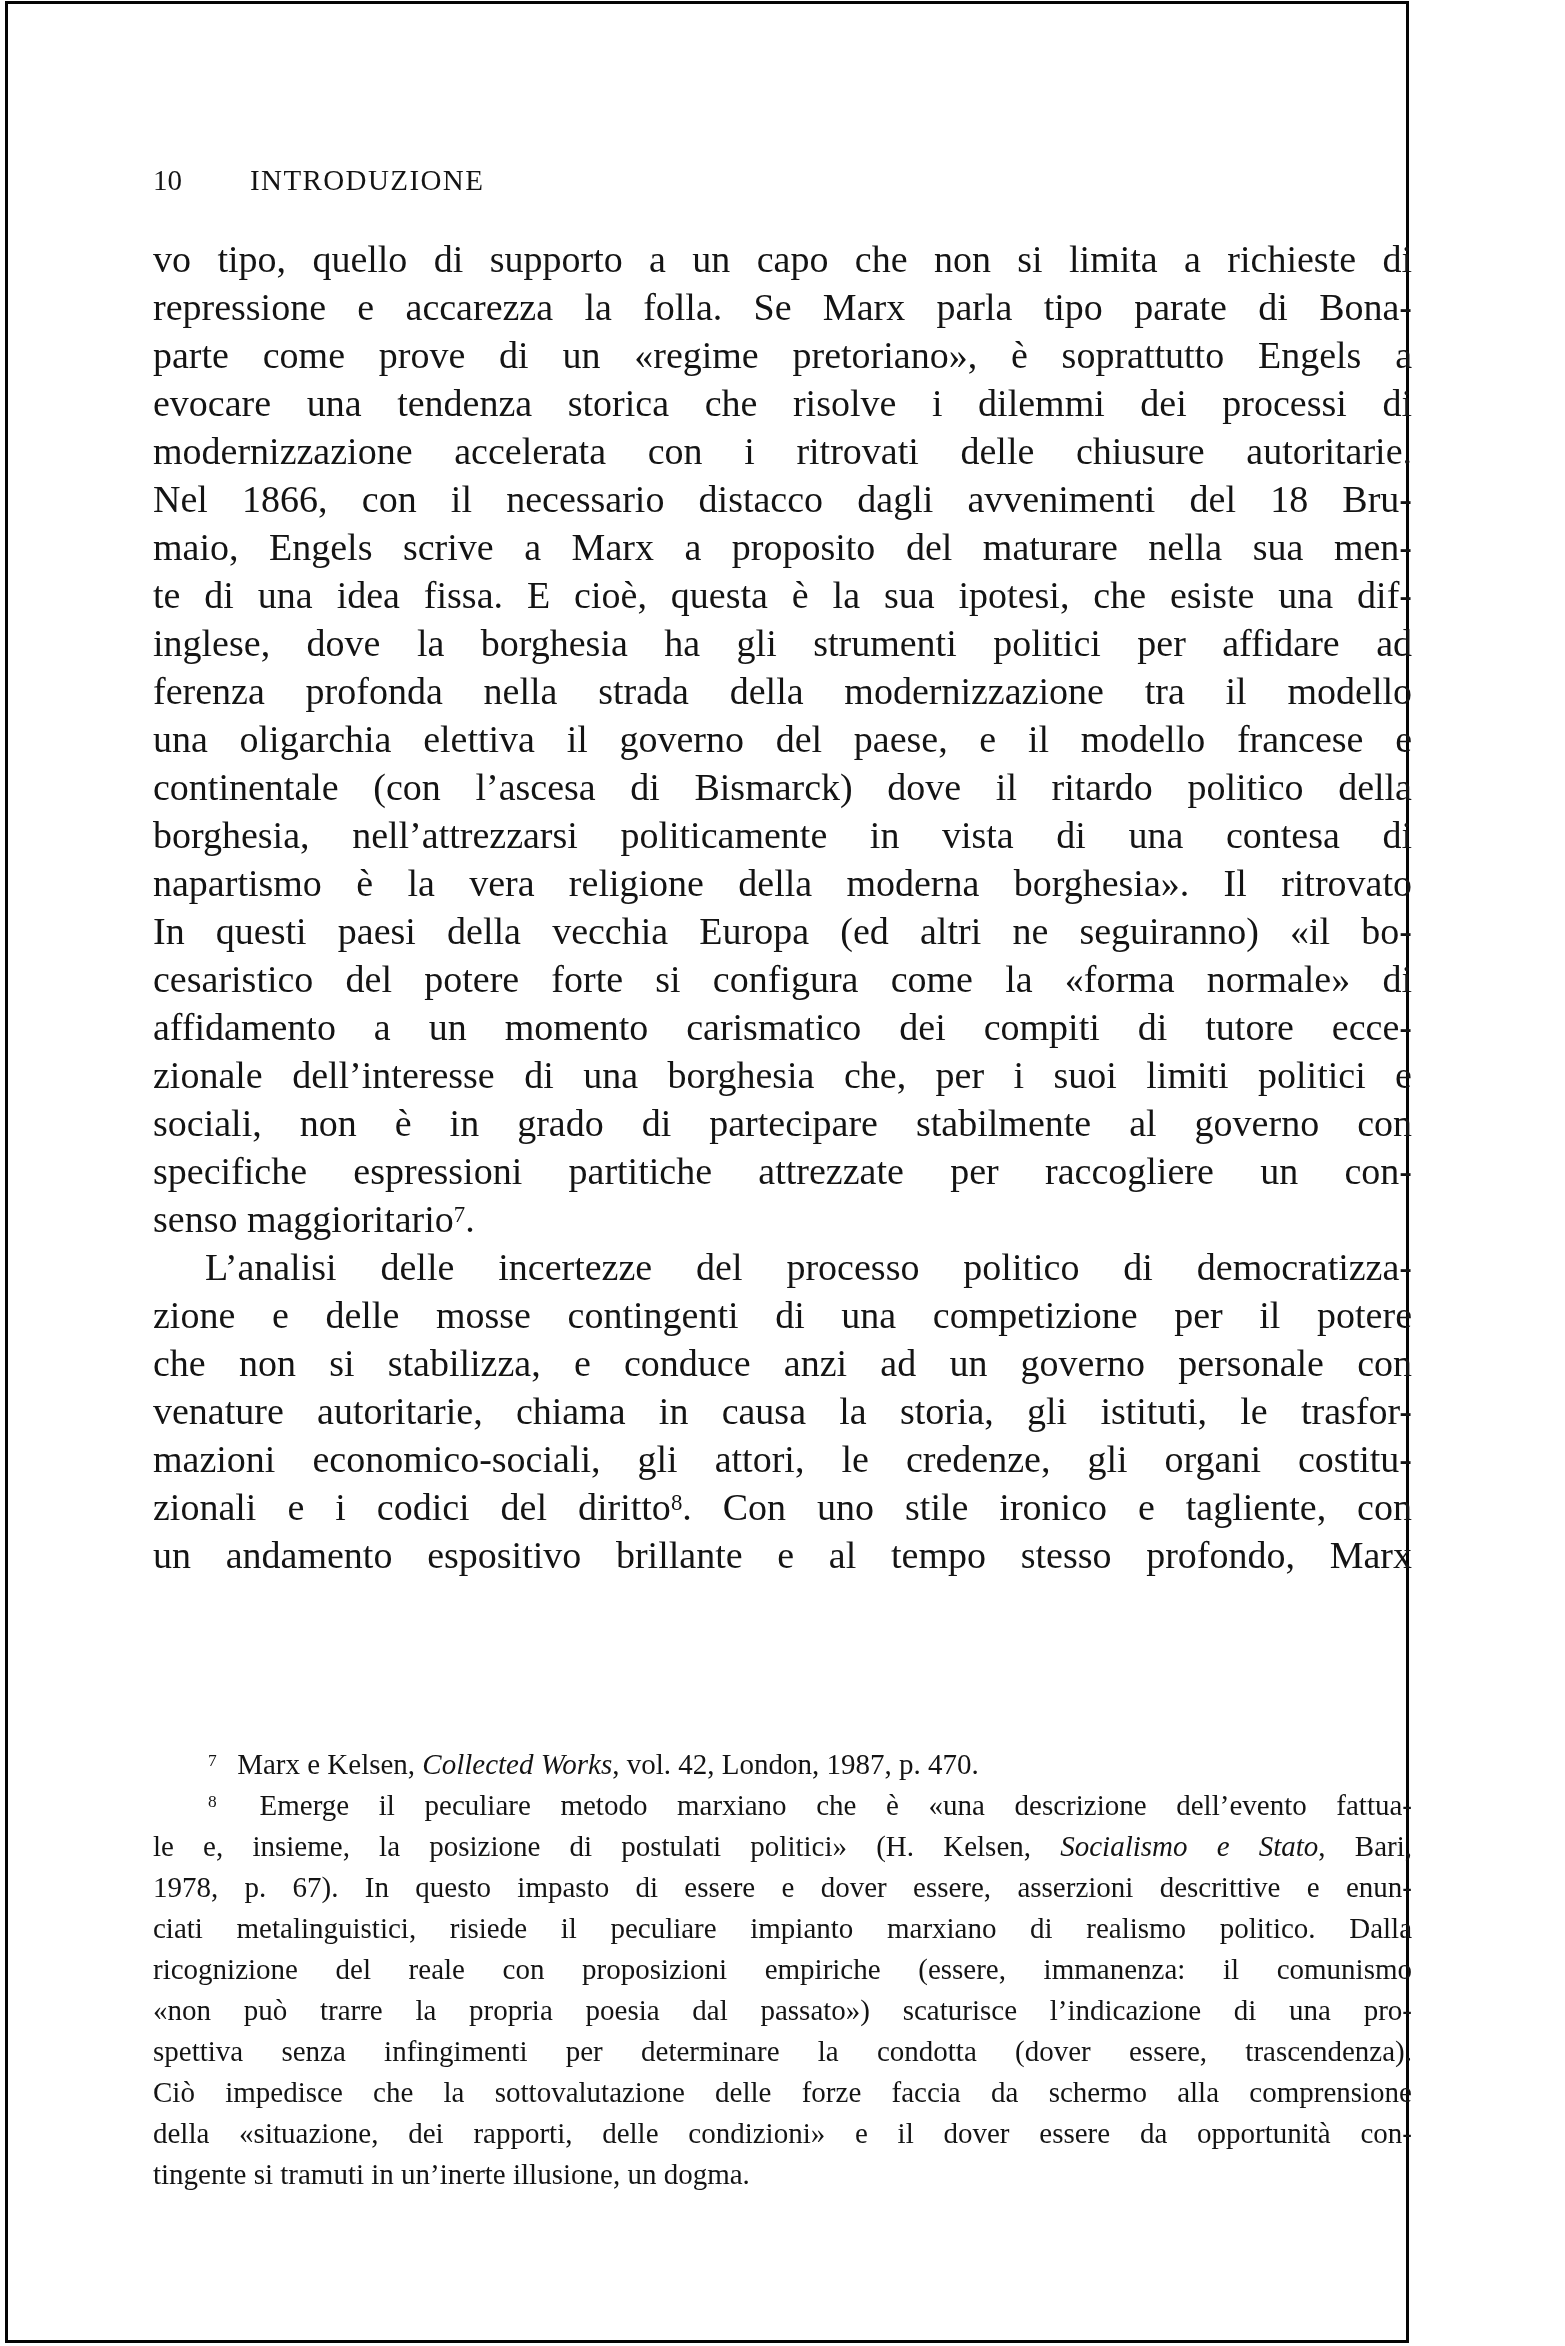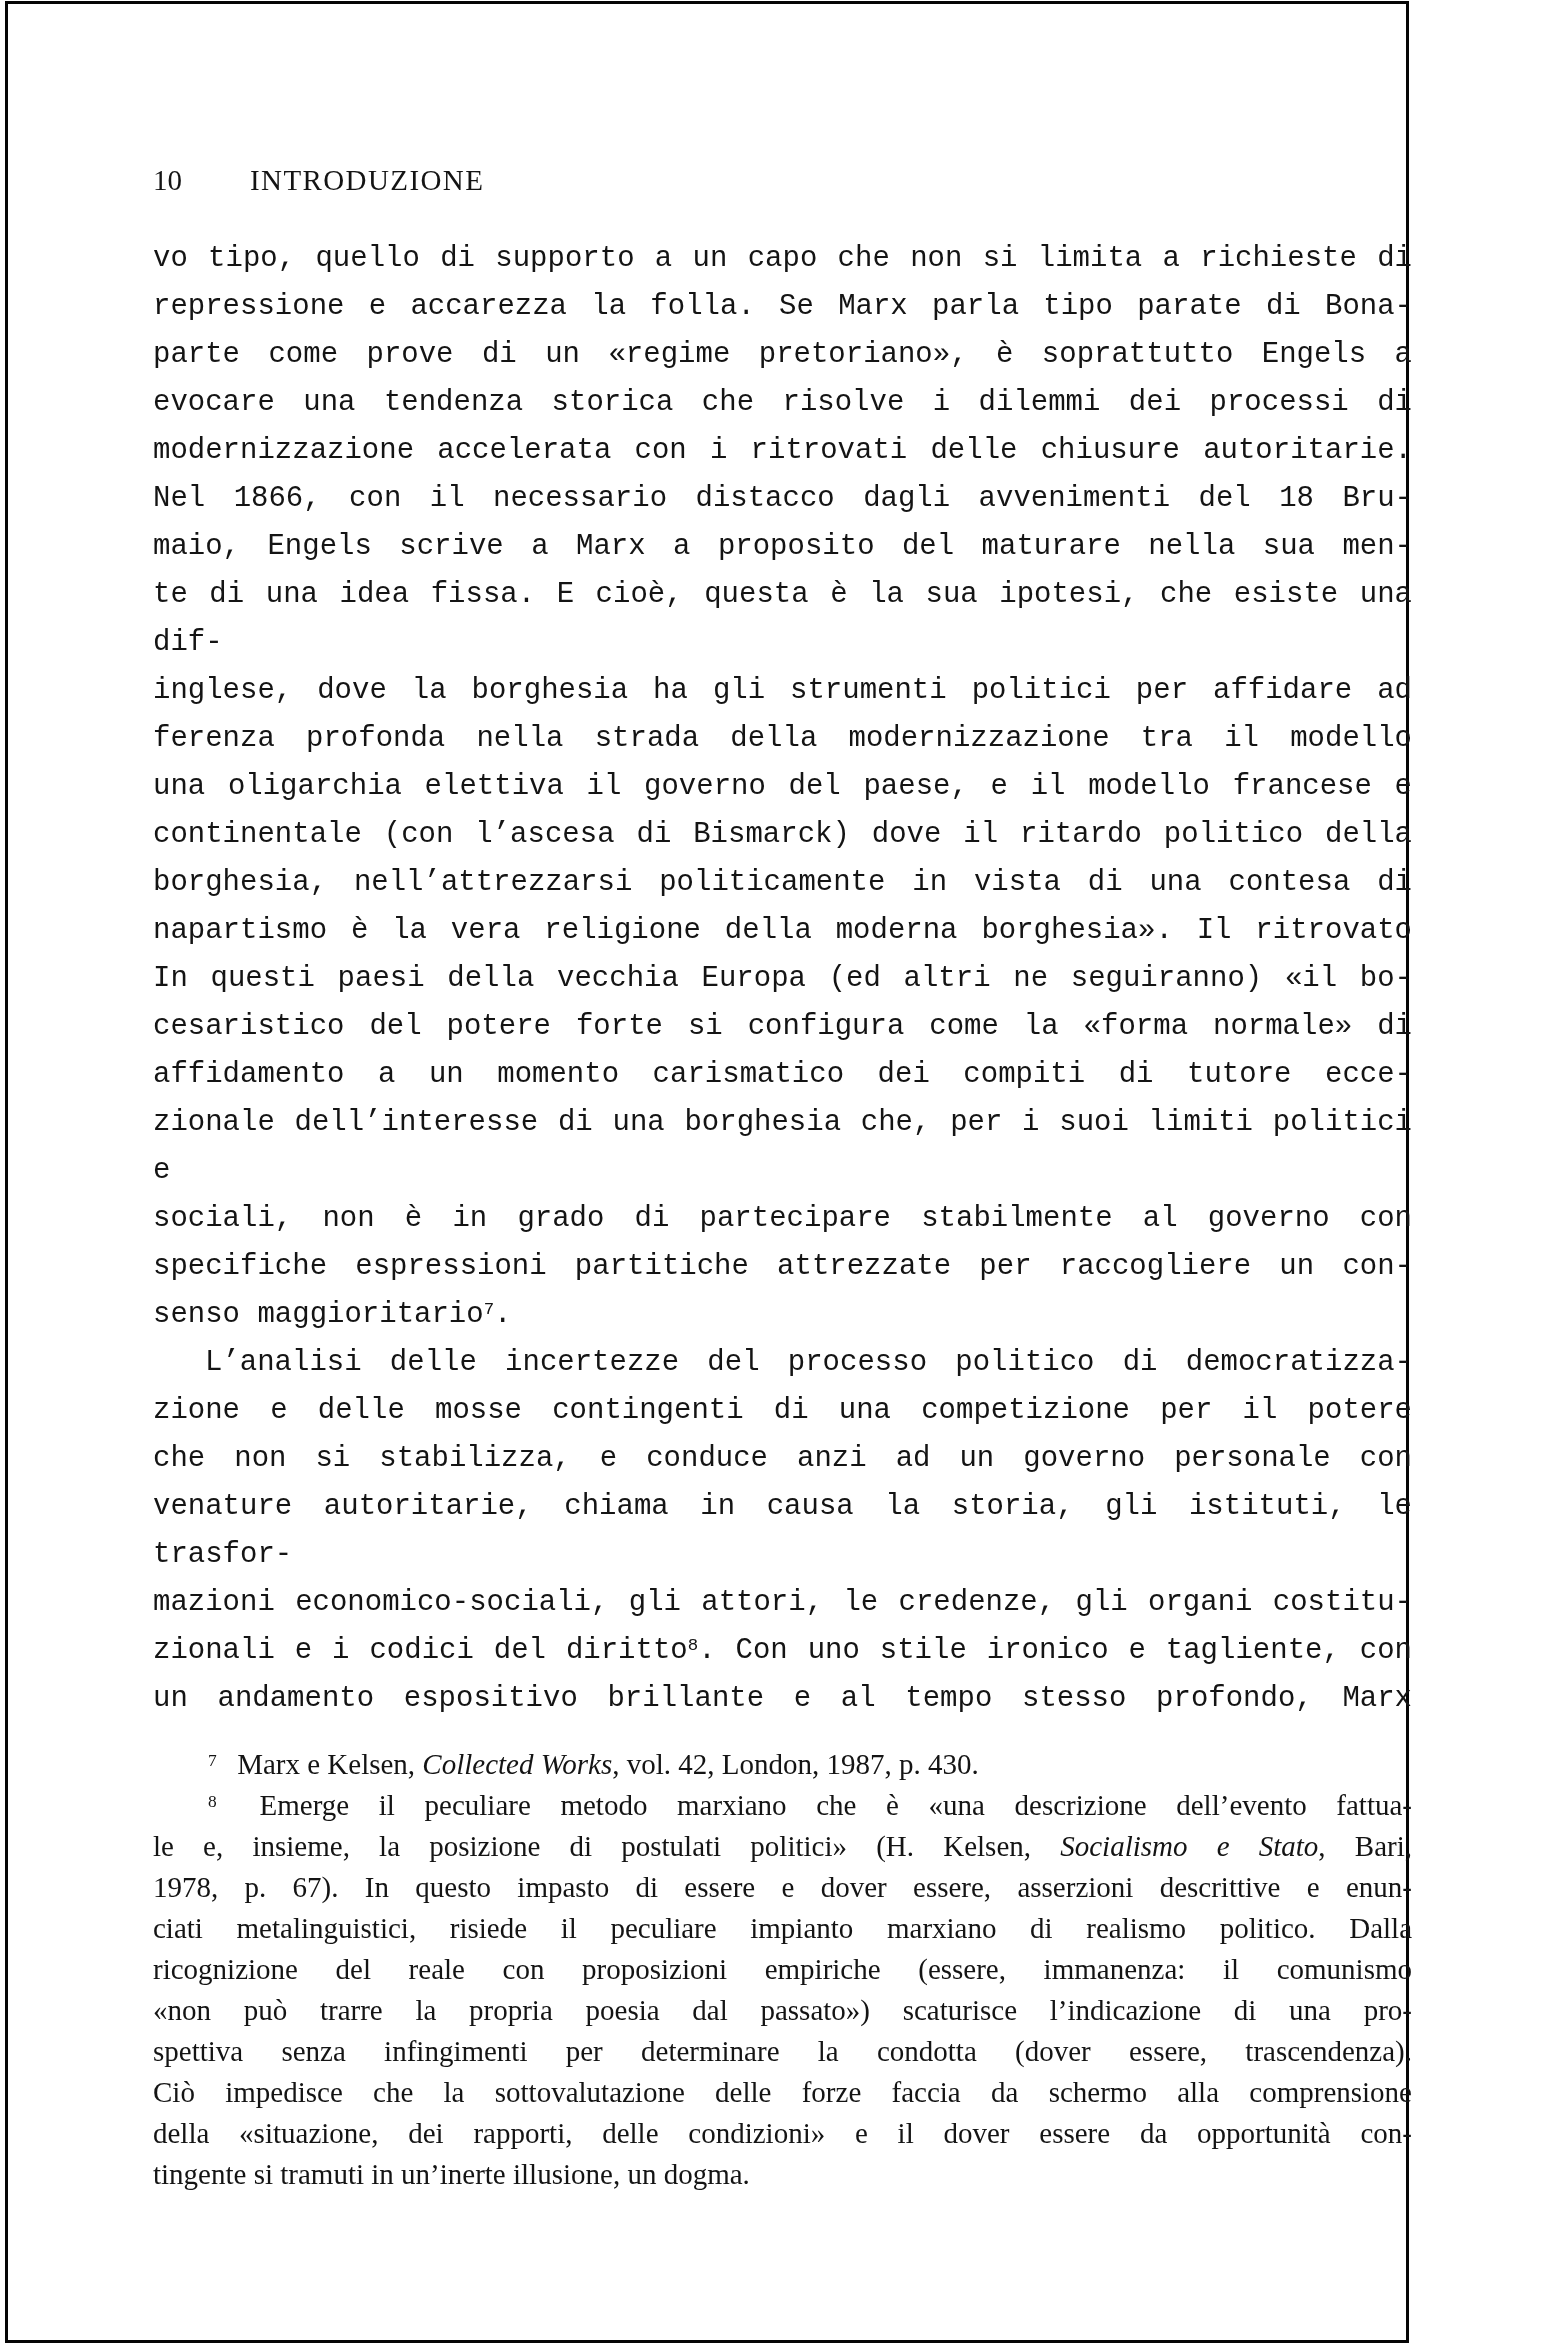--- a/index.html
+++ b/index.html
@@ -43,23 +43,22 @@
   }
   .running-head {
     margin-left: 68px;
     letter-spacing: 1.4px;
   }
   .body-text {
     position: absolute;
     top: 235px;
     left: 0;
     width: 100%;
-    font-size: 29px;
+    font-size: 38px;
     line-height: 48px;
-    font-family: Liberation Mono, monospace;
   }
   .footnotes {
     position: absolute;
     top: 1744px;
     left: 0;
     width: 100%;
     font-size: 29px;
     line-height: 41px;
   }
   .tl {
@@ -112,21 +111,21 @@
         <div class="tl end"><span>senso maggioritario</span><sup>7</sup><span>.</span></div>
         <div class="tl ind"><span>L’analisi delle incertezze del processo politico di democratizza-</span></div>
         <div class="tl"><span>zione e delle mosse contingenti di una competizione per il potere</span></div>
         <div class="tl"><span>che non si stabilizza, e conduce anzi ad un governo personale con</span></div>
         <div class="tl"><span>venature autoritarie, chiama in causa la storia, gli istituti, le trasfor-</span></div>
         <div class="tl"><span>mazioni economico-sociali, gli attori, le credenze, gli organi costitu-</span></div>
         <div class="tl"><span>zionali e i codici del diritto</span><sup>8</sup><span>. Con uno stile ironico e tagliente, con</span></div>
         <div class="tl"><span>un andamento espositivo brillante e al tempo stesso profondo, Marx</span></div>
       </div>
     <div class="footnotes" id="footnote-lines">
-        <div class="tl end ind"><sup class="mk">7</sup><span> Marx e Kelsen, </span><span class="it">Collected Works</span><span>, vol. 42, London, 1987, p. 430.</span></div>
+        <div class="tl end ind"><sup class="mk">7</sup><span> Marx e Kelsen, </span><span class="it">Collected Works</span><span>, vol. 42, London, 1987, p. 470.</span></div>
         <div class="tl ind"><sup class="mk">8</sup><span> Emerge il peculiare metodo marxiano che è «una descrizione dell’evento fattua-</span></div>
         <div class="tl"><span>le e, insieme, la posizione di postulati politici» (H. Kelsen, </span><span class="it">Socialismo e Stato</span><span>, Bari,</span></div>
         <div class="tl"><span>1978, p. 67). In questo impasto di essere e dover essere, asserzioni descrittive e enun-</span></div>
         <div class="tl"><span>ciati metalinguistici, risiede il peculiare impianto marxiano di realismo politico. Dalla</span></div>
         <div class="tl"><span>ricognizione del reale con proposizioni empiriche (essere, immanenza: il comunismo</span></div>
         <div class="tl"><span>«non può trarre la propria poesia dal passato») scaturisce l’indicazione di una pro-</span></div>
         <div class="tl"><span>spettiva senza infingimenti per determinare la condotta (dover essere, trascendenza).</span></div>
         <div class="tl"><span>Ciò impedisce che la sottovalutazione delle forze faccia da schermo alla comprensione</span></div>
         <div class="tl"><span>della «situazione, dei rapporti, delle condizioni» e il dover essere da opportunità con-</span></div>
         <div class="tl end"><span>tingente si tramuti in un’inerte illusione, un dogma.</span></div>

